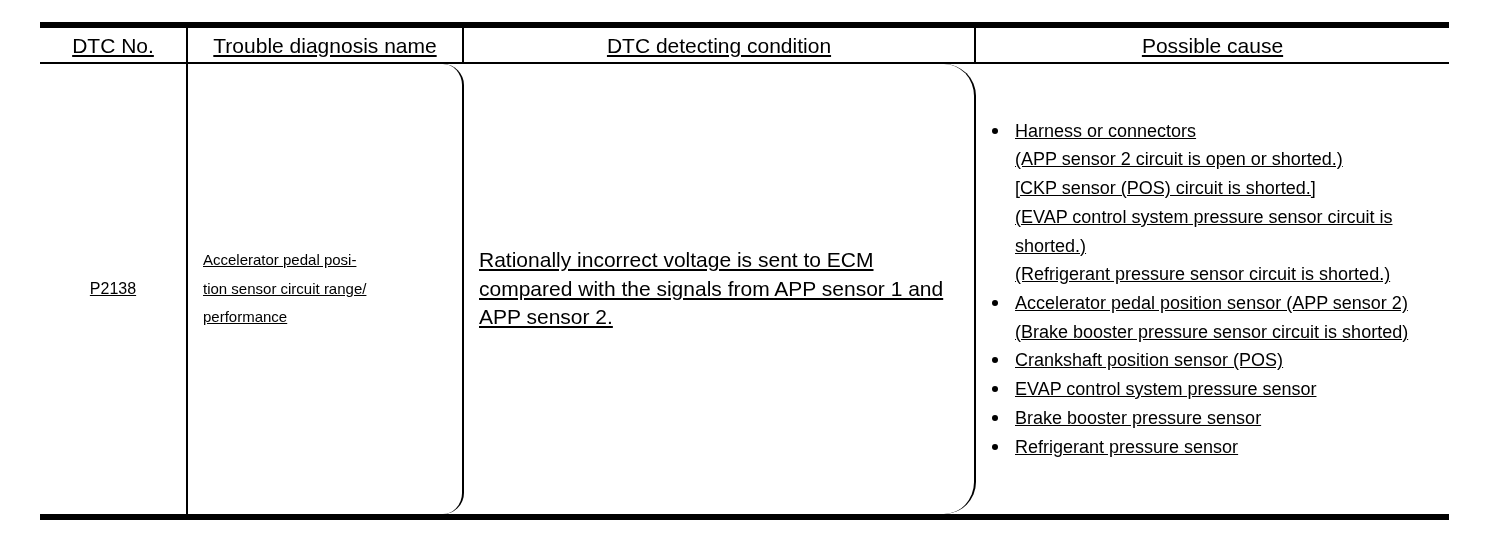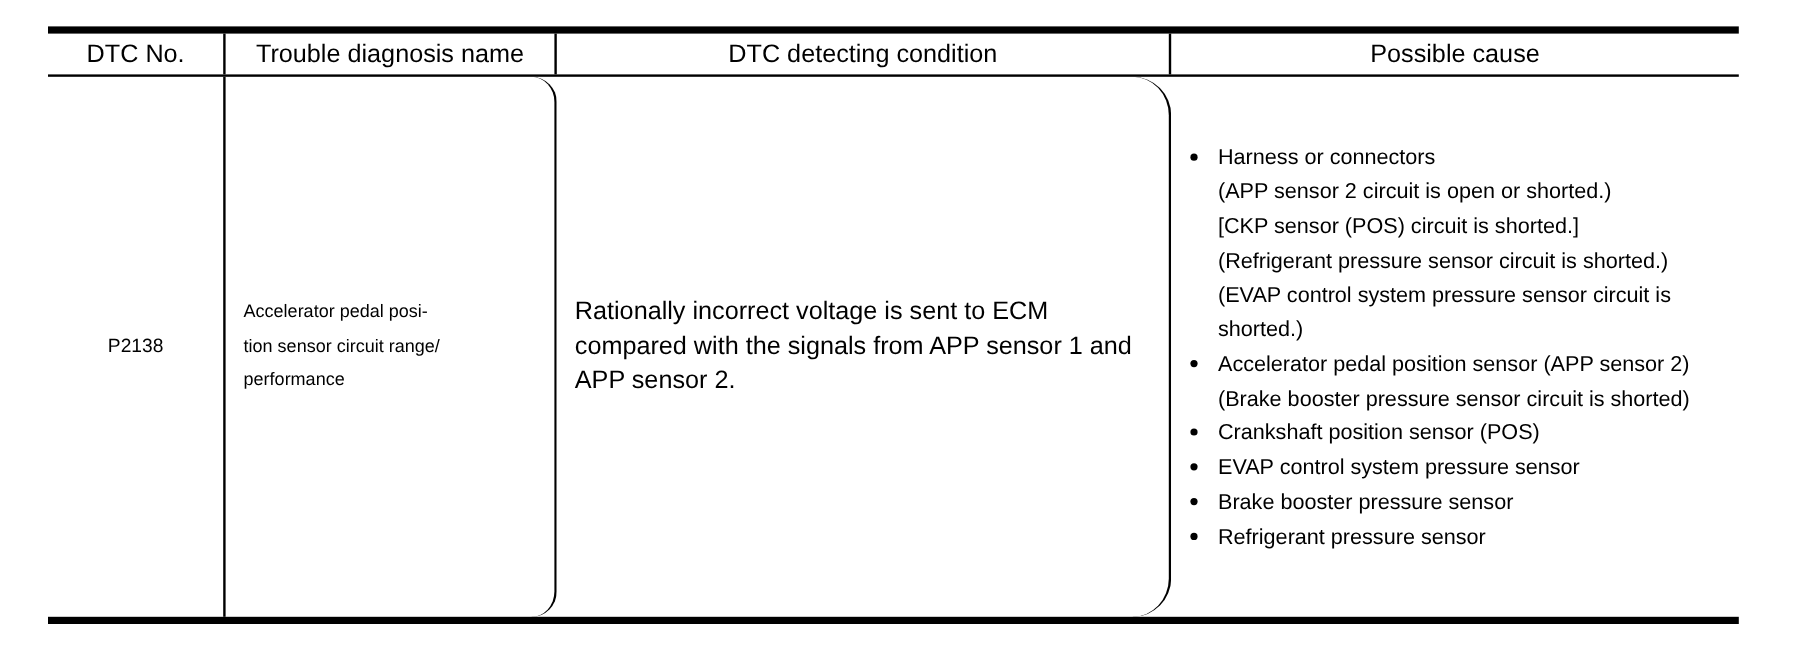--- a/index.html
+++ b/index.html
@@ -41,20 +41,21 @@
   }
   .t-head {
     border-bottom: 2px solid #000;
   }
   .t-body .cell {
     height: 450px;
     box-sizing: border-box;
   }
   .cell {
     box-sizing: border-box;
+    text-decoration: underline;
   }
   .cell.c1, .cell.c2, .cell.c3 {
     border-right: 2px solid #000;
   }
   
   .cell-dtc {
     display: flex;
     align-items: center;
     justify-content: center;
     font-size: 16px;
@@ -143,22 +144,22 @@
       </div>
 
       <div class="cell c4 cell-cause">
 
         <div class="cause-item">
           <span class="bullet"></span>
           <div class="cause-body">
             <div>Harness or connectors</div>
             <div>(APP sensor 2 circuit is open or shorted.)</div>
             <div>[CKP sensor (POS) circuit is shorted.]</div>
+            <div>(EVAP control system pressure sensor circuit is shorted.)</div>
             <div>(Refrigerant pressure sensor circuit is shorted.)</div>
-            <div>(EVAP control system pressure sensor circuit is shorted.)</div>
           </div>
         </div>
 
         <div class="cause-item">
           <span class="bullet"></span>
           <div class="cause-body">
             <div>Accelerator pedal position sensor (APP sensor 2)</div>
             <div>(Brake booster pressure sensor circuit is shorted)</div>
           </div>
         </div>

